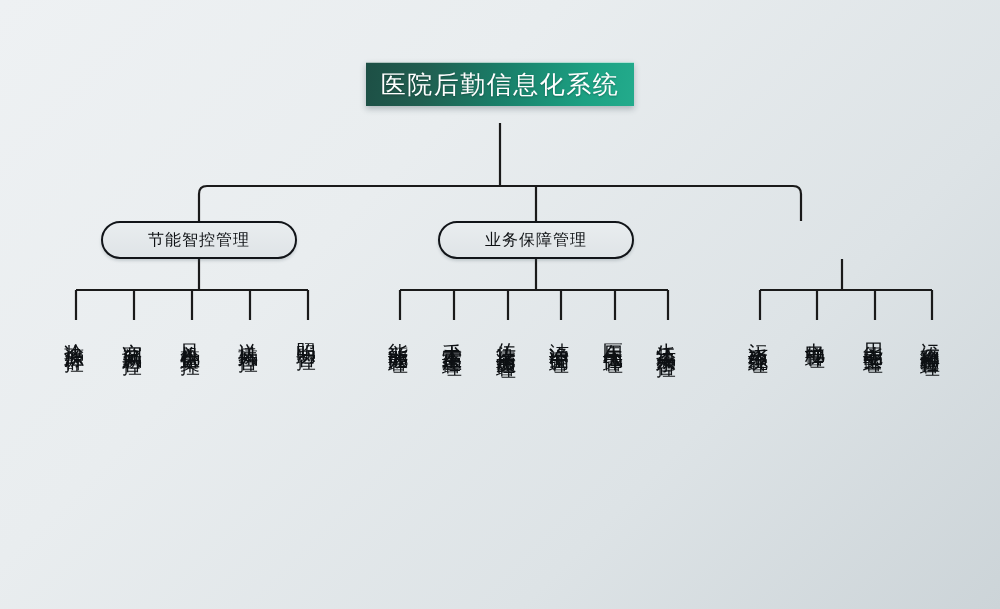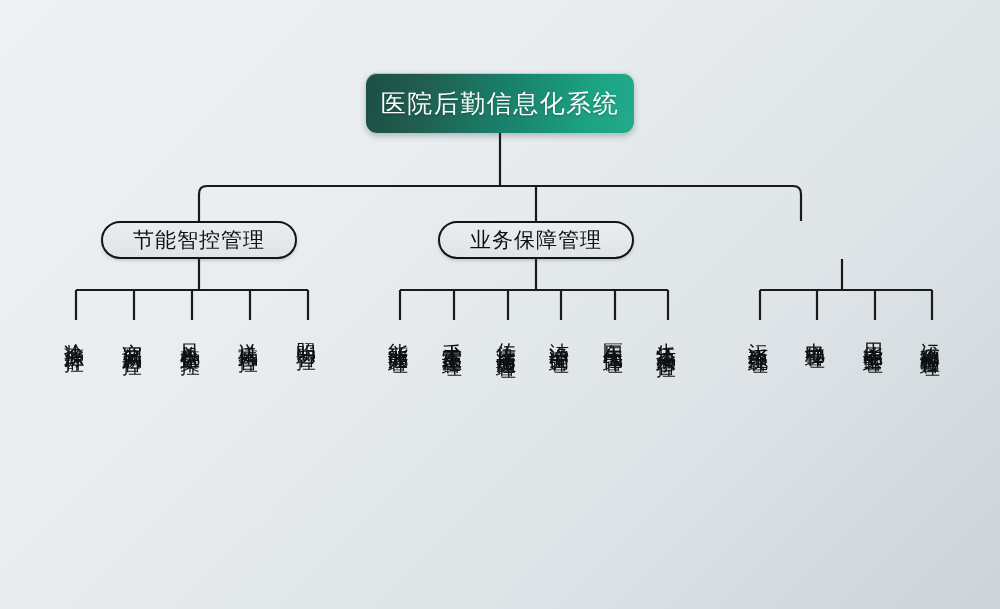--- a/index.html
+++ b/index.html
@@ -29,23 +29,23 @@
   #connector-layer path, #connector-layer line {
     fill: none;
     stroke: #1a1a1a;
     stroke-width: 2.2;
     stroke-linecap: butt;
   }
 
   
   .root-node {
     position: absolute;
-    left: 366px; top: 73px;
-    width: 268px; height: 60px;
-    border-radius: 11px;
+    left: 366px; top: 62px;
+    width: 268px; height: 44px;
+    border-radius: 0;
     background: linear-gradient(100deg, #1d4f45 0%, #205e50 22%, #19806a 52%, #1ca183 82%, #23ab8c 100%);
     box-shadow: 0 3px 6px rgba(40,60,70,0.30), 0 1px 0 rgba(255,255,255,0.65) inset;
     display: flex;
     align-items: center;
     justify-content: center;
   }
   .root-node .root-label {
     color: #ffffff;
     font-size: 25px;
     letter-spacing: 1.5px;
@@ -62,21 +62,21 @@
     border: 2.2px solid #111418;
     border-radius: 19px;
     background: linear-gradient(180deg, #e9edef 0%, #dfe4e7 100%);
     box-shadow: 0 2px 3px rgba(70,85,95,0.22);
     display: flex;
     align-items: center;
     justify-content: center;
   }
   .branch-node .branch-label {
     color: #0d1013;
-    font-size: 21px;
+    font-size: 16px;
     letter-spacing: 1px;
     font-weight: 500;
     white-space: nowrap;
   }
   #branch-0 { left: 101px; width: 196px; }
   #branch-1 { left: 438px; width: 196px; justify-content: center; }
   #branch-2 { left: 744px; width: 196px; }
 
   
   .leaf-node {

